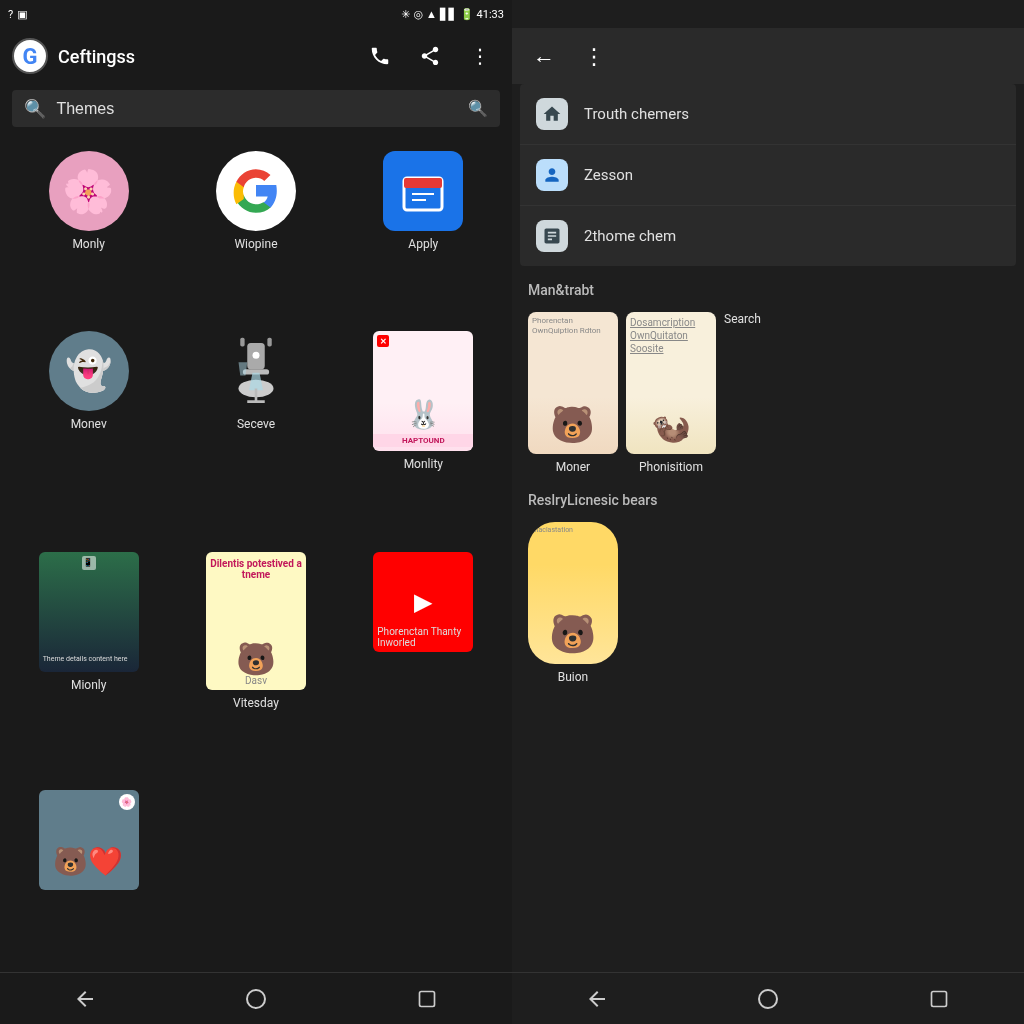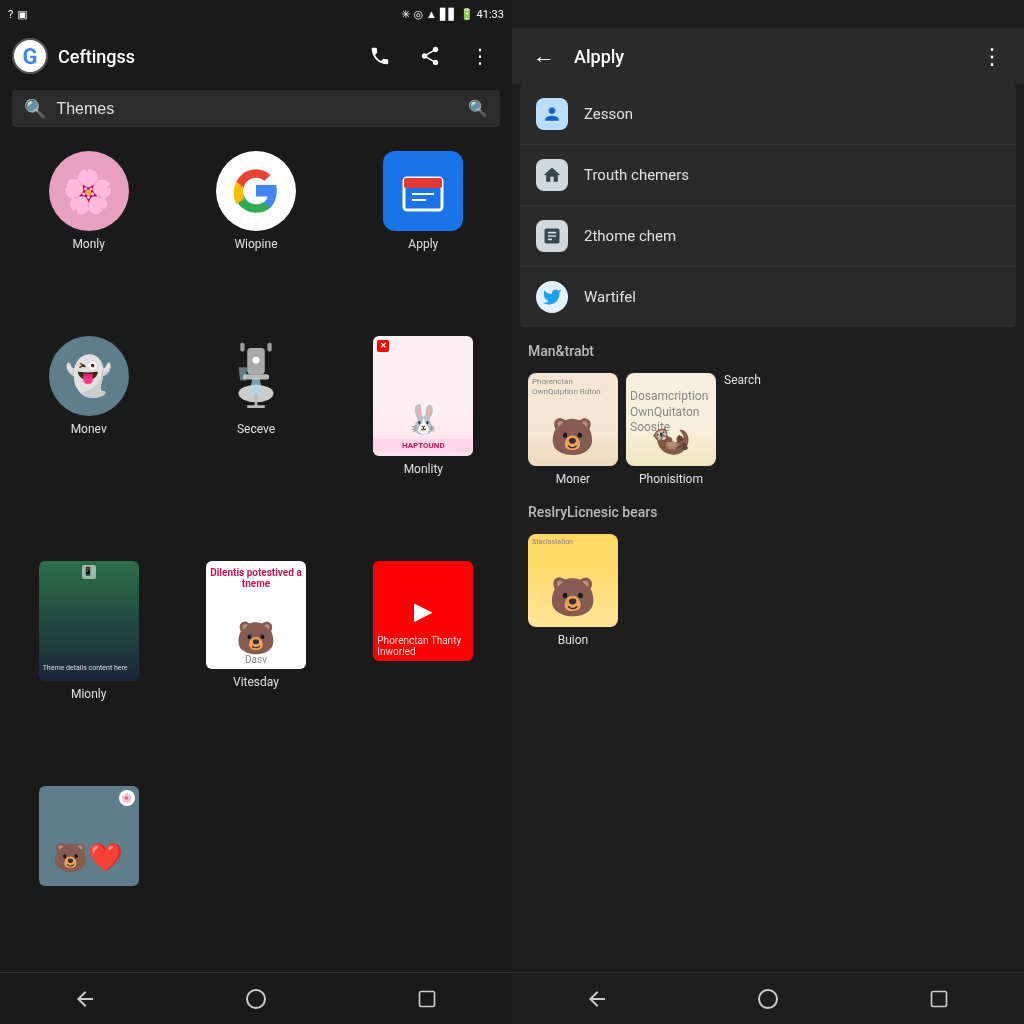--- a/index.html
+++ b/index.html
@@ -220,21 +220,21 @@
       gap: 8px;
       padding: 8px 16px;
     }
     .theme-grid-item {
       display: flex;
       flex-direction: column;
       align-items: center;
     }
     .theme-thumb {
       width: 90px;
-      height: 93px;
+      height: 142px;
       border-radius: 8px;
       overflow: hidden;
       margin-bottom: 6px;
     }
     .theme-thumb-label {
       font-size: 12px;
       color: #e0e0e0;
       text-align: center;
     }
 
@@ -395,21 +395,21 @@
 
       <div class="app-item">
         <div class="theme-card" style="width:100px; height:120px; border-radius:6px; background:linear-gradient(180deg,#2c6e49 0%,#1a2638 100%); position:relative; overflow:hidden;">
           <div style="position:absolute;top:4px;left:50%;transform:translateX(-50%);width:14px;height:14px;background:#fff8;border-radius:2px;display:flex;align-items:center;justify-content:center;font-size:8px;">📱</div>
           <div style="position:absolute;bottom:8px;left:4px;right:4px;font-size:7px;color:#ddd;line-height:1.2;">Theme details content here</div>
         </div>
         <span class="app-name">Mionly</span>
       </div>
 
       <div class="app-item">
-        <div class="theme-card" style="width:100px; height:108px; border-radius:6px; background:#ffffff; position:relative; overflow:hidden;">
+        <div class="theme-card" style="width:100px; height:138px; border-radius:6px; background:#fef9c3; position:relative; overflow:hidden;">
           <div style="position:absolute;top:6px;left:0;right:0;text-align:center;font-size:10px;color:#c2185b;font-weight:bold;">Dilentis potestived a tneme</div>
           <div style="position:absolute;bottom:12px;left:0;right:0;text-align:center;font-size:32px;">🐻</div>
           <div style="position:absolute;bottom:4px;left:50%;transform:translateX(-50%);font-size:10px;color:#888;">Dasv</div>
         </div>
         <span class="app-name">Vitesday</span>
       </div>
 
       <div class="app-item">
         <div class="theme-card" style="width:100px; height:100px; border-radius:6px; background:#ff0000; position:relative; overflow:hidden; display:flex; align-items:center; justify-content:center;">
           <span style="font-size:24px; color:white;">▶</span>
@@ -444,86 +444,77 @@
           <rect x="3" y="3" width="18" height="18" rx="2"></rect>
         </svg>
     </div>
   </div>
 </div>
 
 <div class="panel-right">
 
   <div class="app-bar-right">
     <div class="app-bar-icon" style="color:white; font-size:22px;">←</div>
-    <div class="app-bar-right-title">Alpply</div>
     <div class="app-bar-icon" style="font-size:22px; color:white;">⋮</div>
   </div>
 
   <div class="right-content">
 
     <div class="dropdown-list">
+      <div class="dropdown-item">
+        <div class="dropdown-item-icon" style="background:#cfd8dc;">
+          <svg width="20" height="20" viewBox="0 0 24 24" fill="#37474f">
+              <path d="M10 20v-6h4v6h5v-8h3L12 3 2 12h3v8z"></path>
+            </svg>
+        </div>
+        <span class="dropdown-item-text">Trouth chemers</span>
+      </div>
       <div class="dropdown-item">
         <div class="dropdown-item-icon" style="background:#bbdefb;">
           <svg width="20" height="20" viewBox="0 0 24 24" fill="#1565c0">
               <path d="M12 12c2.21 0 4-1.79 4-4s-1.79-4-4-4-4 1.79-4 4 1.79 4 4 4zm0 2c-2.67 0-8 1.34-8 4v2h16v-2c0-2.66-5.33-4-8-4z"></path>
             </svg>
         </div>
         <span class="dropdown-item-text">Zesson</span>
       </div>
       <div class="dropdown-item">
         <div class="dropdown-item-icon" style="background:#cfd8dc;">
           <svg width="20" height="20" viewBox="0 0 24 24" fill="#37474f">
-              <path d="M10 20v-6h4v6h5v-8h3L12 3 2 12h3v8z"></path>
-            </svg>
-        </div>
-        <span class="dropdown-item-text">Trouth chemers</span>
-      </div>
-      <div class="dropdown-item">
-        <div class="dropdown-item-icon" style="background:#cfd8dc;">
-          <svg width="20" height="20" viewBox="0 0 24 24" fill="#37474f">
               <path d="M19 3H5c-1.1 0-2 .9-2 2v14c0 1.1.9 2 2 2h14c1.1 0 2-.9 2-2V5c0-1.1-.9-2-2-2zm-7 14H7v-2h5v2zm5-4H7v-2h10v2zm0-4H7V7h10v2z"></path>
             </svg>
         </div>
         <span class="dropdown-item-text">2thome chem</span>
-      </div>
-      <div class="dropdown-item">
-        <div class="dropdown-item-icon" style="background:#e3f2fd; border-radius:50%;">
-          <svg width="20" height="20" viewBox="0 0 24 24" fill="#1da1f2">
-              <path d="M23 3a10.9 10.9 0 01-3.14 1.53 4.48 4.48 0 00-7.86 3v1A10.66 10.66 0 013 4s-4 9 5 13a11.64 11.64 0 01-7 2c9 5 20 0 20-11.5a4.5 4.5 0 00-.08-.83A7.72 7.72 0 0023 3z"></path>
-            </svg>
-        </div>
-        <span class="dropdown-item-text">Wartifel</span>
       </div>
     </div>
 
     <div class="section-header">Man&amp;trabt</div>
     <div class="theme-grid">
       <div class="theme-grid-item">
         <div class="theme-thumb" style="background:linear-gradient(180deg,#f5e6d3 60%,#f0d9c0 100%); position:relative; overflow:hidden;">
           <div style="position:absolute;top:4px;left:4px;font-size:8px;color:#888;line-height:1.3;">Phorenctan OwnQuiption Rdton</div>
           <div style="position:absolute;bottom:8px;left:50%;transform:translateX(-50%);font-size:36px;">🐻</div>
         </div>
         <span class="theme-thumb-label">Moner</span>
       </div>
       <div class="theme-grid-item">
         <div class="theme-thumb" style="background:linear-gradient(180deg,#f8f0dc 60%,#f0e4c0 100%); position:relative; overflow:hidden;">
-          <div style="position:absolute;top:16px;left:4px;font-size:12px;color:#888;line-height:1.3;">Dosamcription OwnQuitaton Soosite</div>
+          <div style="position:absolute;top:4px;left:4px;font-size:10px;color:#888;line-height:1.3;text-decoration:underline;">Dosamcription OwnQuitaton Soosite</div>
           <div style="position:absolute;bottom:8px;left:50%;transform:translateX(-50%);font-size:32px;">🦦</div>
         </div>
         <span class="theme-thumb-label">Phonisitiom</span>
       </div>
       <div class="theme-grid-item">
         <span class="theme-thumb-label">Search</span>
       </div>
     </div>
 
     <div class="section-header">ReslryLicnesic bears</div>
     <div class="theme-grid">
       <div class="theme-grid-item">
-        <div class="theme-thumb" style="background:linear-gradient(180deg,#ffd966 30%,#ffe599 100%); position:relative; overflow:hidden;">
+        <div class="theme-thumb" style="background:linear-gradient(180deg,#ffd966 30%,#ffe599 100%); position:relative; overflow:hidden;border-radius:27px;">
           <div style="position:absolute;top:4px;left:4px;font-size:7px;color:#888;line-height:1.3;">Staclastation</div>
           <div style="position:absolute;bottom:8px;left:50%;transform:translateX(-50%);font-size:38px;">🐻</div>
         </div>
         <span class="theme-thumb-label">Buion</span>
       </div>
     </div>
   </div>
 
   <div class="nav-bar" style="background:#1e1e1e;">
     <div class="nav-btn">

